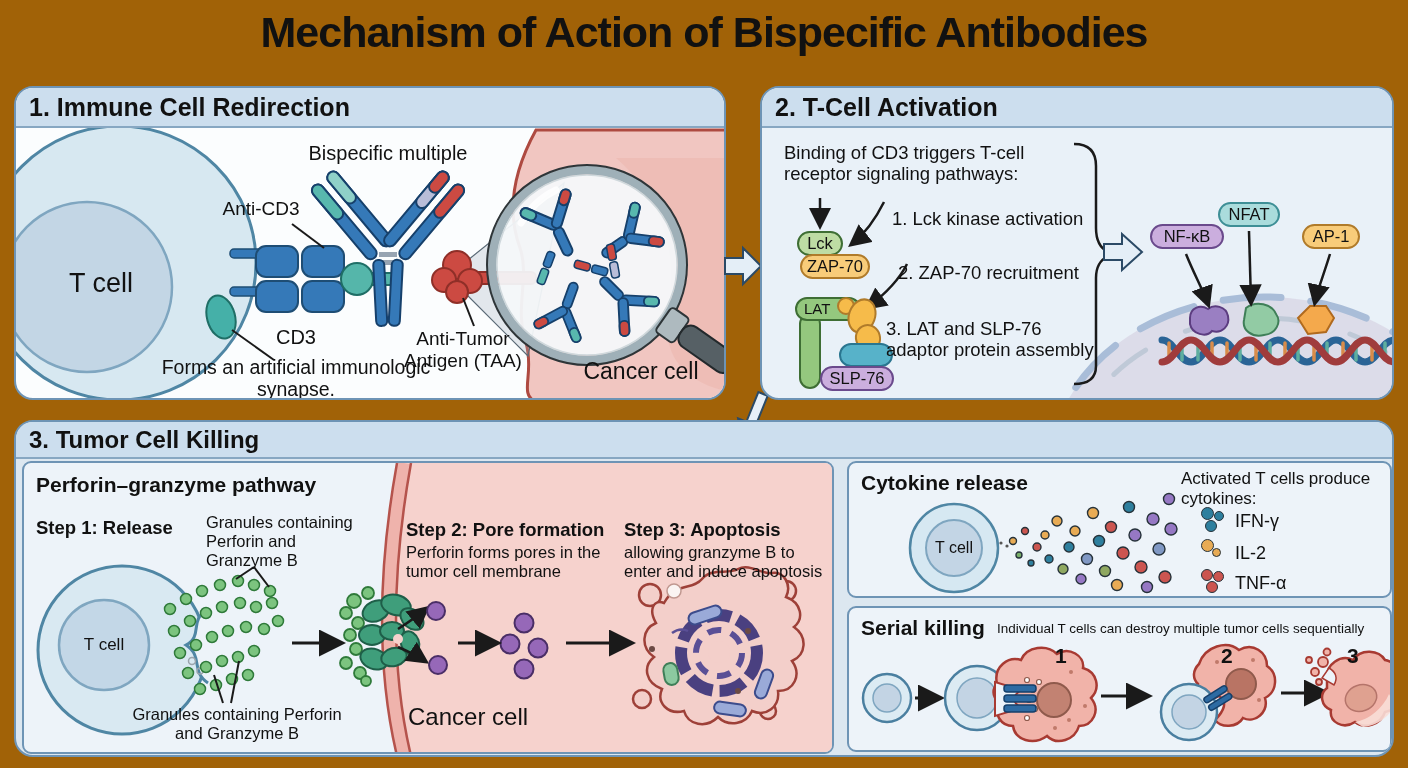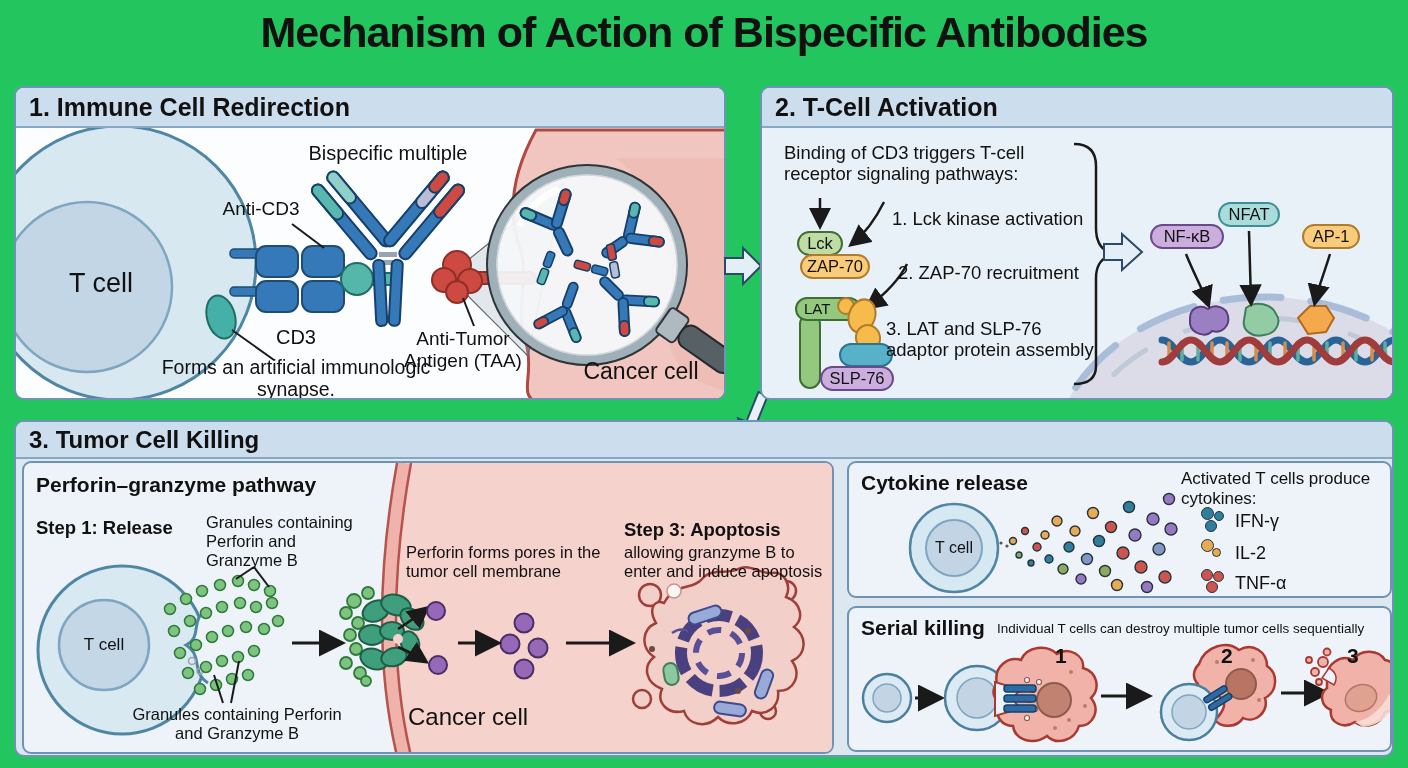--- a/index.html
+++ b/index.html
@@ -1,20 +1,20 @@
 <!DOCTYPE html>
 <html><head>
 <meta charset="utf-8">
 <style>
   html,body{margin:0;padding:0;background:#fff;}
-  .canvas{position:relative;width:1408px;height:768px;background:#22c55e;overflow:hidden;
+  .canvas{position:relative;width:1408px;height:768px;background:#a16207;overflow:hidden;
           font-family:"Liberation Sans",sans-serif;color:#111;}
   .abs{position:absolute;}
   .page-title{left:0;right:0;top:8px;text-align:center;font-size:43px;font-weight:800;letter-spacing:-1px;}
-  .panel{position:absolute;border:2px solid #6e94b5;border-radius:10px;overflow:hidden;box-sizing:border-box;}
+  .panel{position:absolute;border:2px solid #6e94b5;border-radius:19px;overflow:hidden;box-sizing:border-box;}
   .panel-header{position:absolute;left:0;right:0;top:0;background:#ccdeee;border-bottom:2px solid #87a7c2;
                 font-weight:bold;padding-left:13px;box-sizing:border-box;}
   .ph-lg{height:40px;line-height:38px;font-size:25px;}
   .ph-md{height:37px;line-height:35px;font-size:24px;}
   .panel-body{position:absolute;left:0;right:0;bottom:0;overflow:hidden;}
   .subbox{position:absolute;border:2px solid #6e94b5;border-radius:9px;background:#edf3f9;overflow:hidden;box-sizing:border-box;}
   .lbl{position:absolute;line-height:1.15;}
   .ctr{text-align:center;}
   .bold{font-weight:bold;}
   .pill{position:absolute;border:2px solid;border-radius:13px;height:25px;display:flex;align-items:center;
@@ -396,20 +396,21 @@
                 <circle cx="724" cy="168" r="3"></circle>
                 <circle cx="714" cy="228" r="3"></circle>
             </g>
           </g>
         </svg>
         <div class="lbl bold" style="left:12px;top:10px;font-size:21px;">Perforin–granzyme pathway</div>
         <div class="lbl bold" style="left:12px;top:54px;font-size:18.5px;">Step 1: Release</div>
         <div class="lbl" style="left:182px;top:50px;width:155px;font-size:16.5px;">Granules containing Perforin and Granzyme B</div>
         <div class="lbl ctr" style="left:40px;top:172px;width:80px;font-size:17px;">T cell</div>
         <div class="lbl ctr" style="left:108px;top:242px;width:210px;font-size:16.5px;">Granules containing Perforin and Granzyme B</div>
+        <div class="lbl bold" style="left:382px;top:56px;width:220px;font-size:18.5px;">Step 2: Pore formation</div>
         <div class="lbl" style="left:382px;top:80px;width:200px;font-size:16.5px;">Perforin forms pores in the tumor cell membrane</div>
         <div class="lbl bold" style="left:600px;top:56px;width:220px;font-size:18.5px;">Step 3: Apoptosis</div>
         <div class="lbl" style="left:600px;top:80px;width:210px;font-size:16.5px;">allowing granzyme B to enter and induce apoptosis</div>
         <div class="lbl" style="left:384px;top:240px;font-size:24px;">Cancer cell</div>
       </div>
 
       <div class="subbox" style="left:831px;top:2px;width:545px;height:137px;">
         <svg width="545" height="133" viewBox="0 0 545 133">
           <g>
             <circle cx="105" cy="85" r="44" fill="#d6e8f2" stroke="#4f86a4" stroke-width="2.5"></circle>

